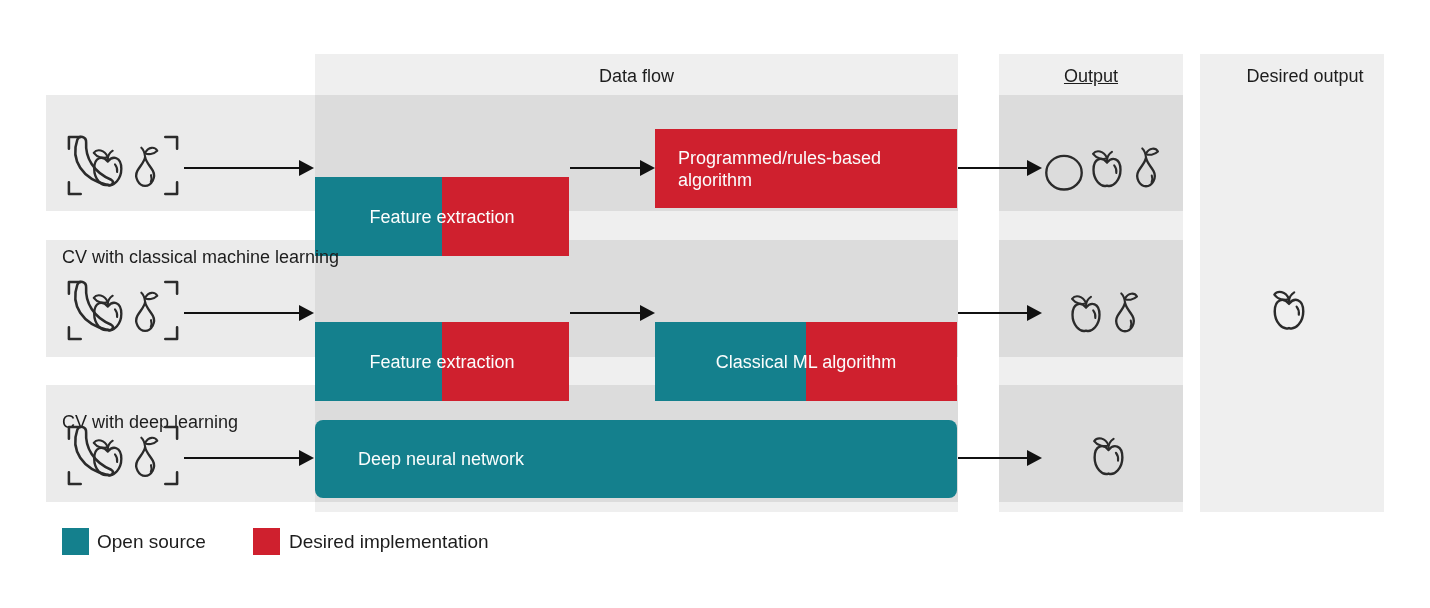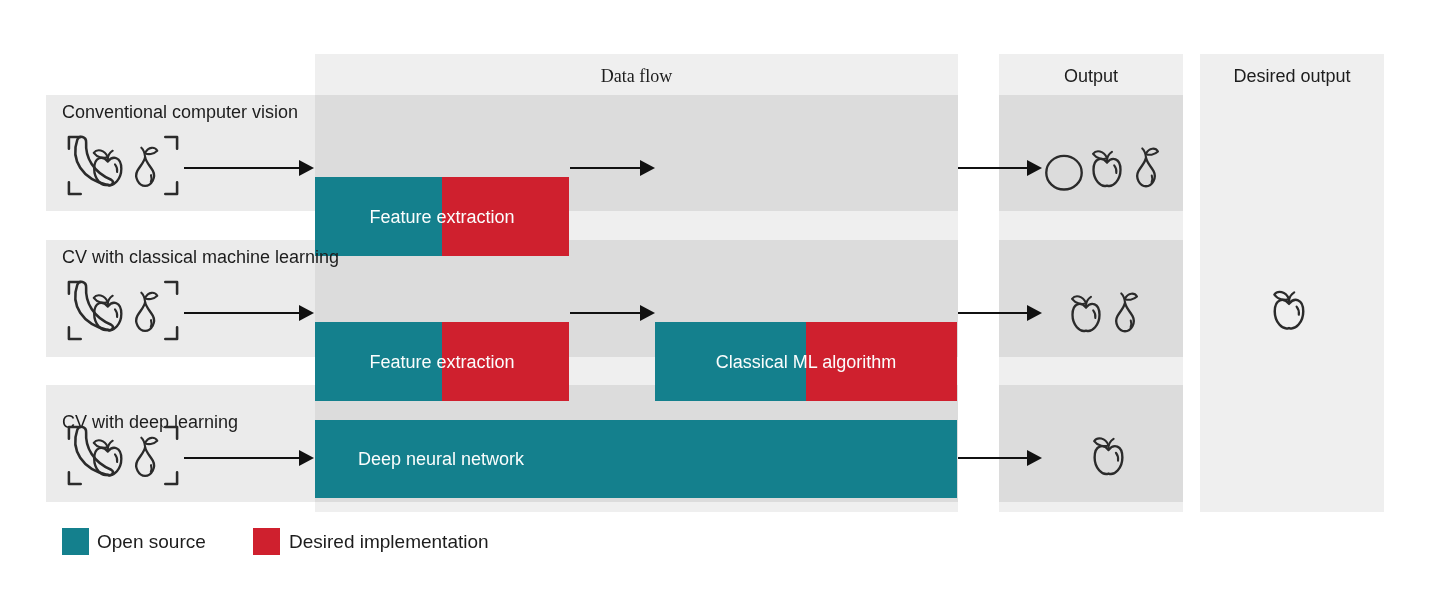--- a/index.html
+++ b/index.html
@@ -29,21 +29,21 @@
     position:absolute;left:62px;font-size:18px;color:var(--ink);white-space:nowrap;
   }
   .box{
     position:absolute;display:flex;align-items:center;
     font-size:18px;color:var(--box-text);line-height:22px;
   }
   .box.center{justify-content:center;text-align:center;}
   .box.left{justify-content:flex-start;}
   .split{background:linear-gradient(90deg,var(--teal) 0 50%,var(--red) 50% 100%);margin-top:48px;}
   .solid-red{background:var(--red);}
-  .solid-teal{background:var(--teal);}
+  .solid-teal{background:var(--teal);border-radius:8px;}
   .arrow{position:absolute;height:16px;}
   .arrow::before{
     content:"";position:absolute;left:0;right:12px;top:6.7px;height:2.6px;background:#111;
   }
   .arrow::after{
     content:"";position:absolute;right:0;top:0;width:0;height:0;
     border-left:15px solid #111;border-top:8px solid transparent;border-bottom:8px solid transparent;
   }
   .out-group{position:absolute;display:flex;align-items:flex-end;gap:5px;}
   .legend-swatch{position:absolute;width:27px;height:27px;}
@@ -82,40 +82,42 @@
         <use href="#i-apple" x="26" y="13" width="37" height="46"></use>
         <use href="#i-pear" x="66" y="12" width="33" height="48"></use>
       </symbol>
     </defs>
   </svg>
 
   <div class="col-band" style="left:315px;width:643px;"></div>
   <div class="col-band" style="left:999px;width:184px;"></div>
   <div class="col-band" style="left:1200px;width:184px;"></div>
 
-  <div class="col-header" style="left:315px;width:643px;font-family:Liberation Serif, serif;">Data flow</div>
-  <div class="col-header" style="left:999px;width:184px;">Output</div>
-  <div class="col-header" style="left:1200px;width:184px;">Desired output</div>
+  <div class="col-header" style="left:315px;width:643px;">Data flow</div>
+  <div class="col-header" style="left:999px;width:184px;text-decoration:underline;">Output</div>
+  <div class="col-header" style="left:1200px;width:184px;padding-left:13px;">Desired output</div>
 
   <div class="row-band" style="top:95px;height:116px;"></div>
   <div class="row-band-out" style="top:95px;height:116px;"></div>
   <div class="row-band" style="top:240px;height:117px;"></div>
   <div class="row-band-out" style="top:240px;height:117px;"></div>
   <div class="row-band" style="top:385px;height:117px;"></div>
   <div class="row-band-out" style="top:385px;height:117px;"></div>
 
-  <div class="row-label" style="top:102px;">Conventional computer vision</div>
   <svg class="abs" style="left:64px;top:132px;" width="118" height="67" viewBox="0 0 120 68">
       <use href="#i-input"></use>
     </svg>
   <div class="arrow" style="left:184px;top:160px;width:130px;"></div>
   <div class="box split center" style="left:315px;top:129px;width:254px;height:79px;">
     <span>Feature extraction</span>
   </div>
   <div class="arrow" style="left:570px;top:160px;width:85px;"></div>
+  <div class="box solid-red left" style="left:655px;top:129px;width:302px;height:79px;padding-left:23px;padding-right:14px;box-sizing:border-box;">
+    <span>Programmed/rules-based algorithm</span>
+  </div>
   <div class="arrow" style="left:958px;top:160px;width:84px;"></div>
   <div class="out-group" style="left:1044px;top:142px;height:50px;">
     <svg width="40" height="46" viewBox="0 0 44 50">
         <use href="#i-orange"></use>
       </svg>
     <svg width="36" height="47" viewBox="0 0 40 50">
         <use href="#i-apple"></use>
       </svg>
     <svg width="32" height="48" viewBox="0 0 36 52">
         <use href="#i-pear"></use>

